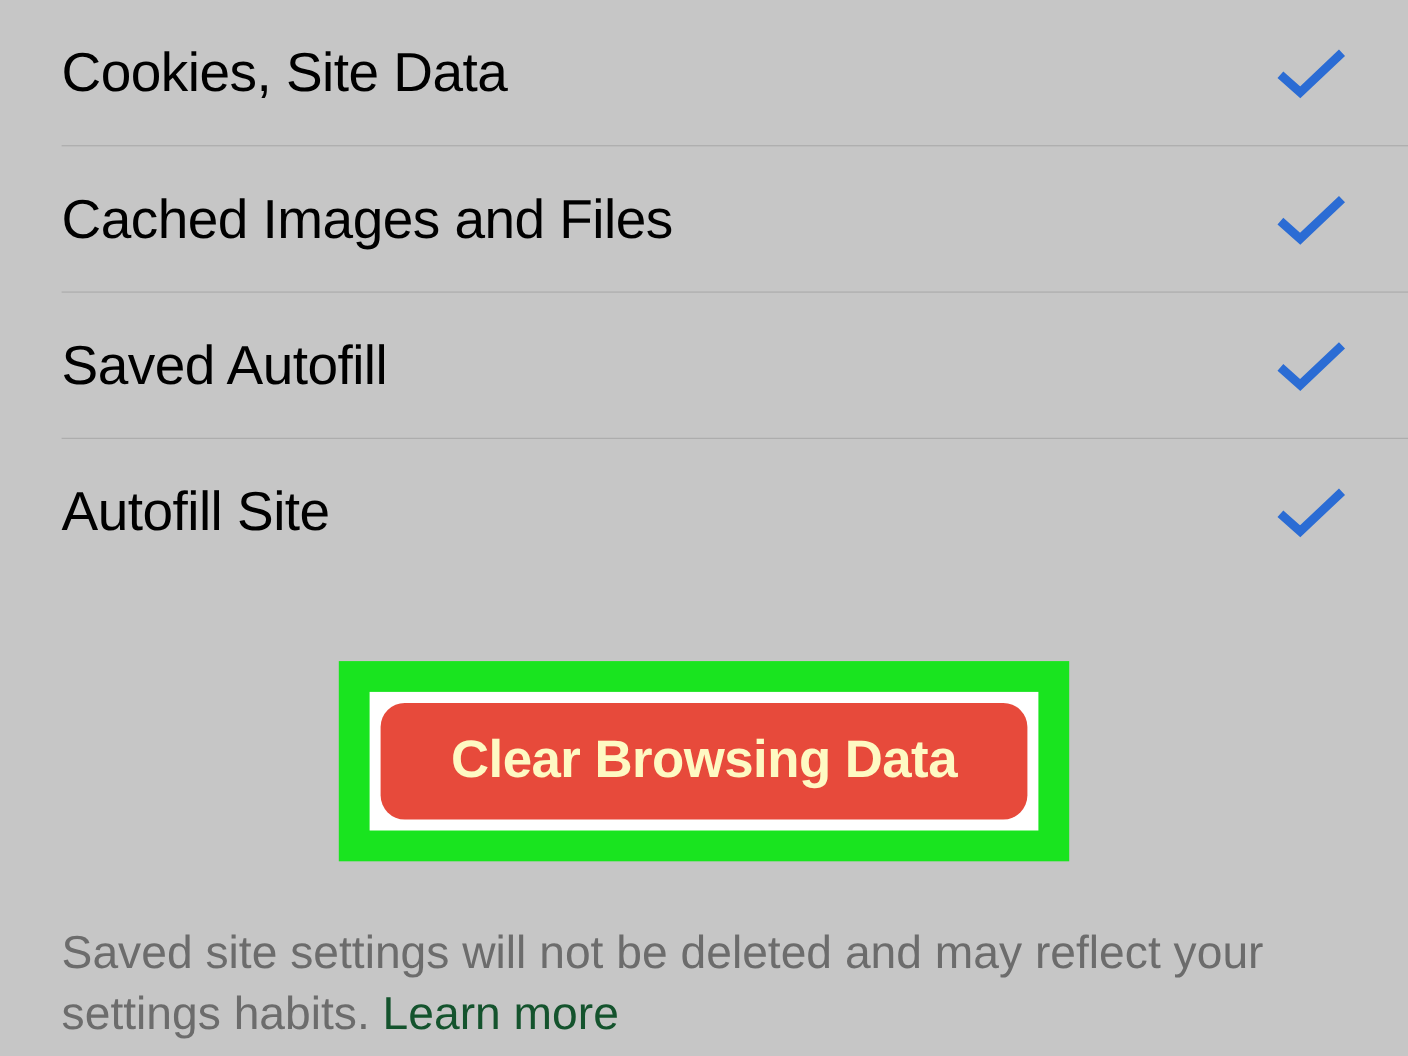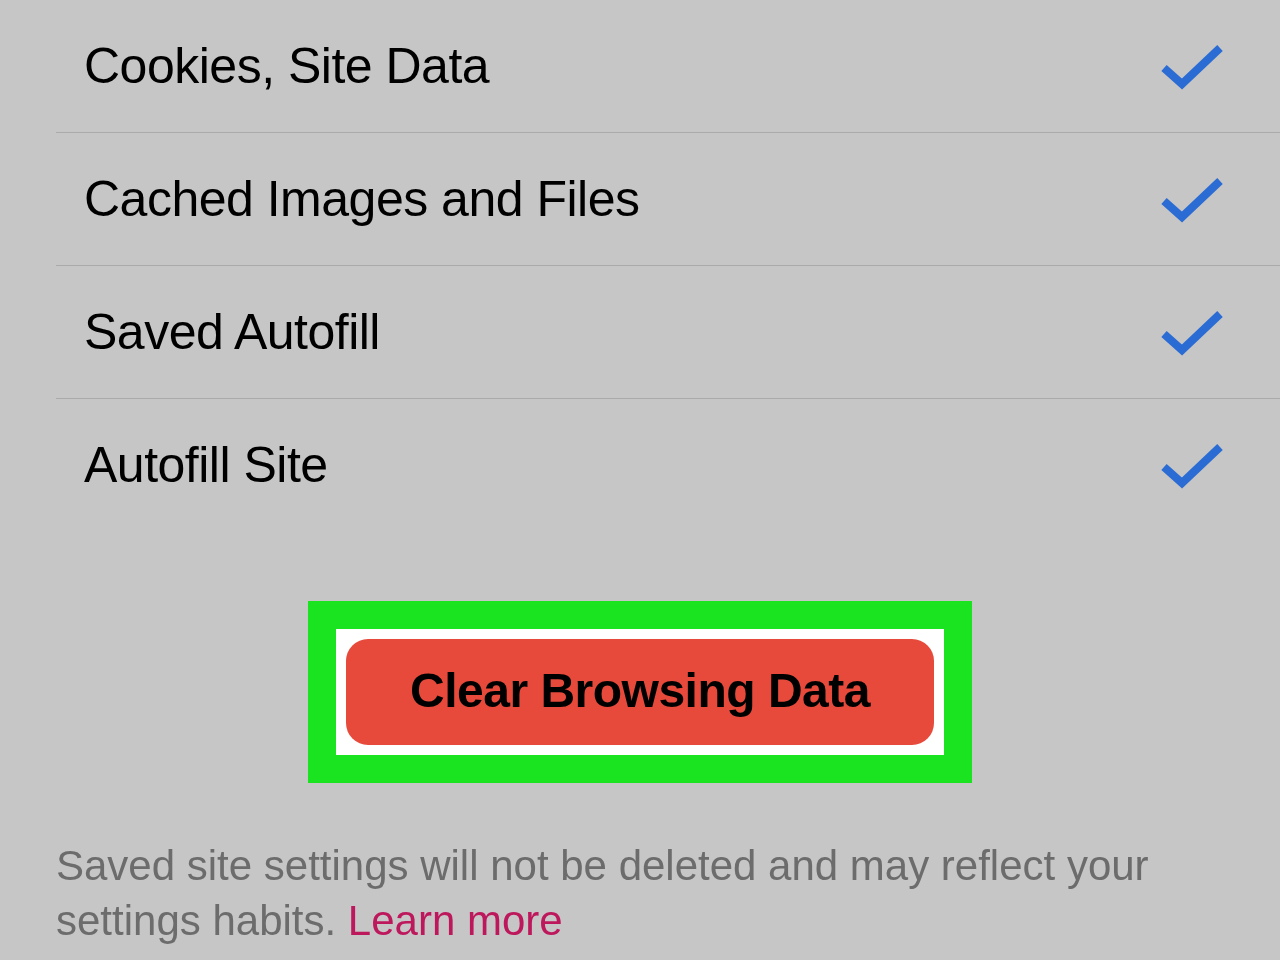--- a/index.html
+++ b/index.html
@@ -12,21 +12,21 @@
     }
     .list {
       display: flex;
       flex-direction: column;
     }
     .row {
       display: flex;
       align-items: center;
       justify-content: space-between;
       height: 132px;
-      padding: 0 56px 0 84px;
+      padding: 0 56px 0 56px;
       cursor: pointer;
       gap: 36px;
     }
     .row .label {
       font-size: 50px;
       color: #000;
       line-height: 1;
     }
     .check-icon {
       flex: 0 0 auto;
@@ -57,40 +57,40 @@
     .highlight {
       background: #19e41f;
       padding: 28px;
     }
     .inner-white {
       background: #ffffff;
       padding: 10px;
     }
     .clear-btn {
       background: #e74a3b;
-      color: #000000;
+      color: #fef9c3;
       font-size: 48px;
       font-weight: 600;
       border: none;
       border-radius: 22px;
       padding: 28px 64px 30px;
       cursor: pointer;
       line-height: 1;
       letter-spacing: -0.5px;
     }
     
     .footer {
       padding: 56px 56px 0 56px;
       font-size: 42px;
       color: #6c6c6c;
       line-height: 1.3;
       letter-spacing: 0;
     }
     .footer .learn-more {
-      color: #be185d;
+      color: #14532d;
       cursor: pointer;
     }
   </style>
 </head>
 <body>
 
 <div class="list">
 
   <div class="row">
     <span class="label">Cookies, Site Data</span>

